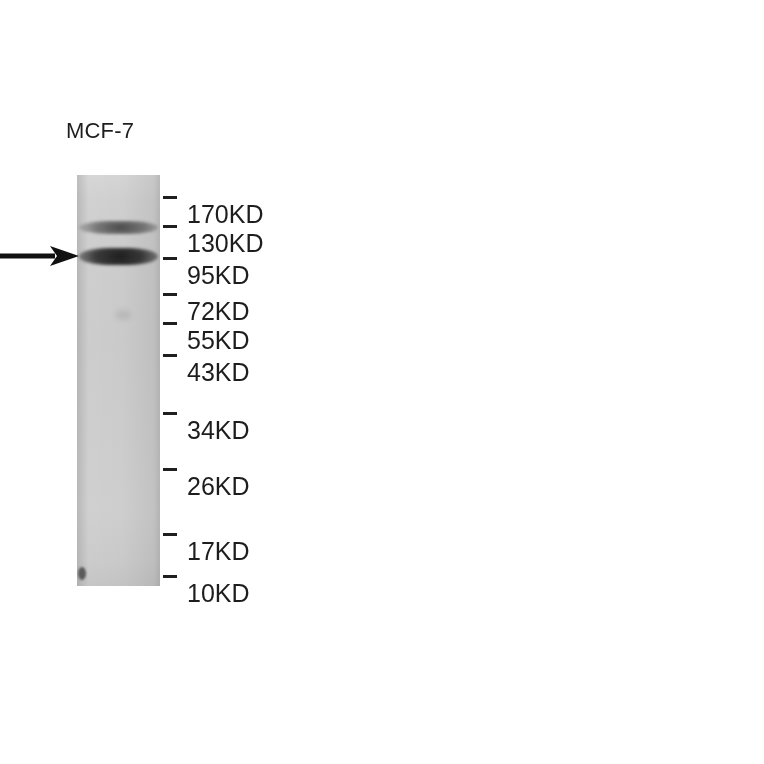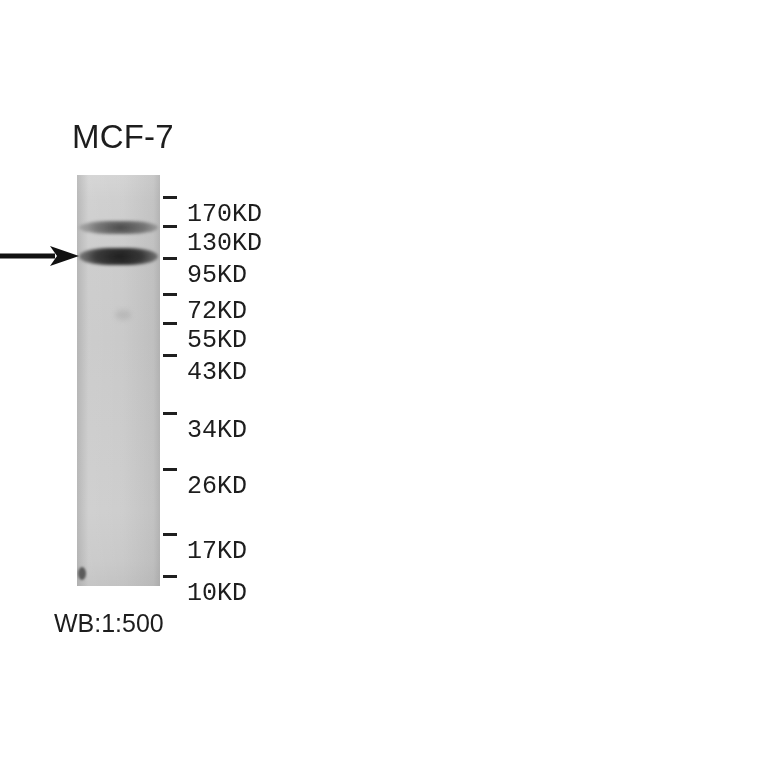--- a/index.html
+++ b/index.html
@@ -19,24 +19,24 @@
     left: 0;
     top: 0;
     width: 764px;
     height: 764px;
     background: #ffffff;
   }
 
   
   #lane-label {
     position: absolute;
-    left: 72px;
+    left: 66px;
     top: 118px;
     font-family: "Liberation Sans", sans-serif;
-    font-size: 33px;
+    font-size: 22px;
     font-weight: 400;
     color: #1d1d1d;
     letter-spacing: 0.2px;
     white-space: nowrap;
   }
 
   
   #blot-lane {
     position: absolute;
     left: 77px;
@@ -141,21 +141,21 @@
   }
   .ladder-tick {
     display: inline-block;
     width: 14px;
     height: 3px;
     background: #1f1f1f;
     flex: none;
   }
   .ladder-text {
     margin-left: 10px;
-    font-family: Liberation Mono, monospace;
+    font-family: Liberation Sans, sans-serif;
     font-size: 25px;
     font-weight: 400;
     color: #1d1d1d;
     white-space: nowrap;
     line-height: 1;
     margin-top: 34px;
   }
 
   
   #dilution-label {
@@ -251,18 +251,17 @@
       <span class="ladder-text">17KD</span>
     </div>
 
     <div class="ladder-row" style="top:561px">
       <span class="ladder-tick"></span>
       <span class="ladder-text">10KD</span>
     </div>
 
   </div>
 
-  <div id="dilution-label">WB:1:500</div>
 
   <div id="caption">
   </div>
 
 </div>
 
 </body></html>

